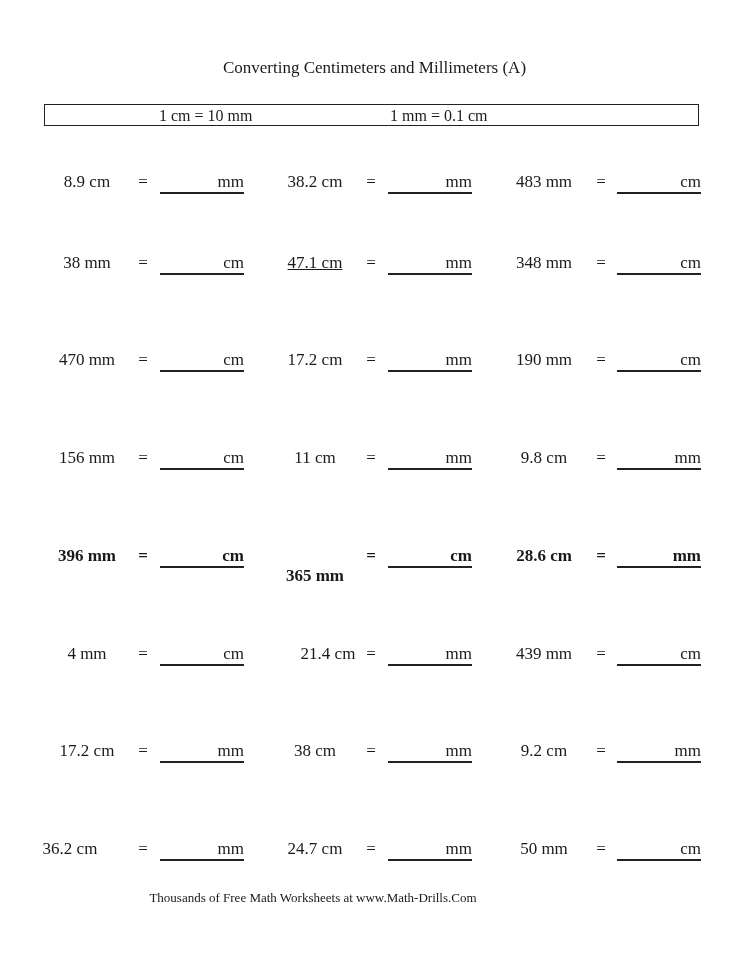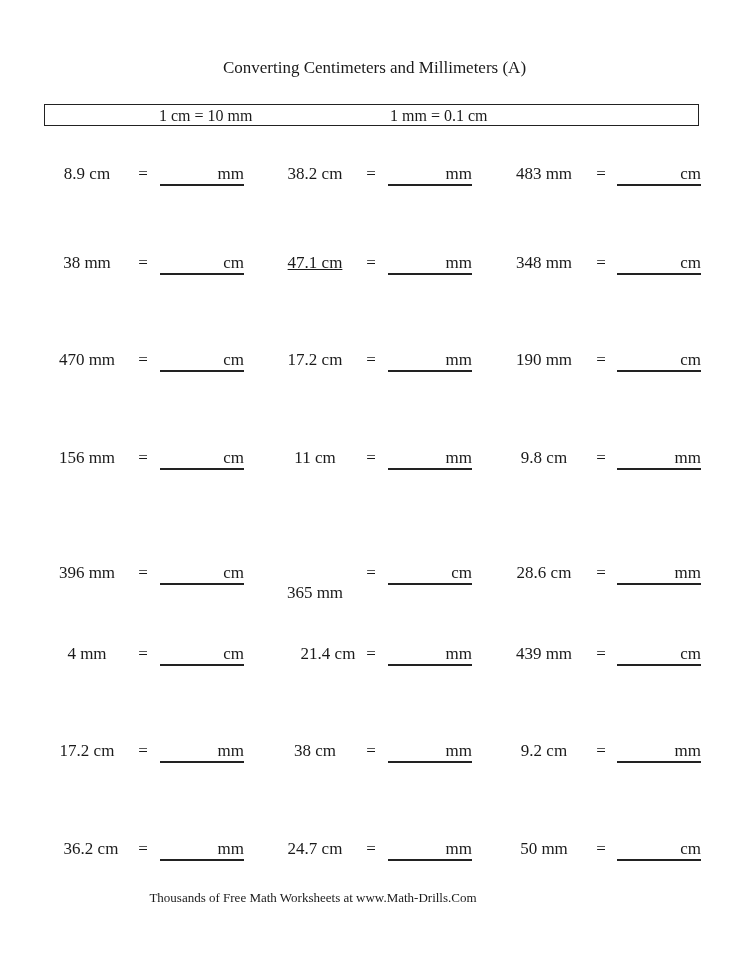--- a/index.html
+++ b/index.html
@@ -22,21 +22,21 @@
 <body>
 
 <div class="title">Converting Centimeters and Millimeters (A)</div>
 
 <div class="ref-box">
   <span class="ref r1">1 cm = 10 mm</span>
   <span class="ref r2">1 mm = 0.1 cm</span>
 </div>
 
 <div id="problems">
-    <div class="row" style="top: 164px;">
+    <div class="row" style="top: 172px;">
       <span class="q" style="left: 42px;">8.9 cm</span>
       <span class="eq" style="left: 136px;">=</span>
       <span class="blank" style="left: 160px;">mm</span>
       <span class="q" style="left: 270px;">38.2 cm</span>
       <span class="eq" style="left: 364px;">=</span>
       <span class="blank" style="left: 388px;">mm</span>
       <span class="q" style="left: 499px;">483 mm</span>
       <span class="eq" style="left: 594px;">=</span>
       <span class="blank" style="left: 617px;">cm</span>
     </div>
@@ -66,21 +66,21 @@
       <span class="q" style="left: 42px;">156 mm</span>
       <span class="eq" style="left: 136px;">=</span>
       <span class="blank" style="left: 160px;">cm</span>
       <span class="q" style="left: 270px;">11 cm</span>
       <span class="eq" style="left: 364px;">=</span>
       <span class="blank" style="left: 388px;">mm</span>
       <span class="q" style="left: 499px;">9.8 cm</span>
       <span class="eq" style="left: 594px;">=</span>
       <span class="blank" style="left: 617px;">mm</span>
     </div>
-    <div class="row" style="top: 563px;">
+    <div class="row" style="top: 546px; font-weight: bold;">
       <span class="q" style="left: 42px;">396 mm</span>
       <span class="eq" style="left: 136px;">=</span>
       <span class="blank" style="left: 160px;">cm</span>
       <span class="q" style="left: 270px; margin-top: 20px;">365 mm</span>
       <span class="eq" style="left: 364px;">=</span>
       <span class="blank" style="left: 388px;">cm</span>
       <span class="q" style="left: 499px;">28.6 cm</span>
       <span class="eq" style="left: 594px;">=</span>
       <span class="blank" style="left: 617px;">mm</span>
     </div>
@@ -100,21 +100,21 @@
       <span class="eq" style="left: 136px;">=</span>
       <span class="blank" style="left: 160px;">mm</span>
       <span class="q" style="left: 270px;">38 cm</span>
       <span class="eq" style="left: 364px;">=</span>
       <span class="blank" style="left: 388px;">mm</span>
       <span class="q" style="left: 499px;">9.2 cm</span>
       <span class="eq" style="left: 594px;">=</span>
       <span class="blank" style="left: 617px;">mm</span>
     </div>
     <div class="row" style="top: 839px;">
-      <span class="q" style="left: 46px;">36.2 cm</span>
+      <span class="q" style="left: 25px;">36.2 cm</span>
       <span class="eq" style="left: 136px;">=</span>
       <span class="blank" style="left: 160px;">mm</span>
       <span class="q" style="left: 270px;">24.7 cm</span>
       <span class="eq" style="left: 364px;">=</span>
       <span class="blank" style="left: 388px;">mm</span>
       <span class="q" style="left: 499px;">50 mm</span>
       <span class="eq" style="left: 594px;">=</span>
       <span class="blank" style="left: 617px;">cm</span>
     </div>
   </div>

